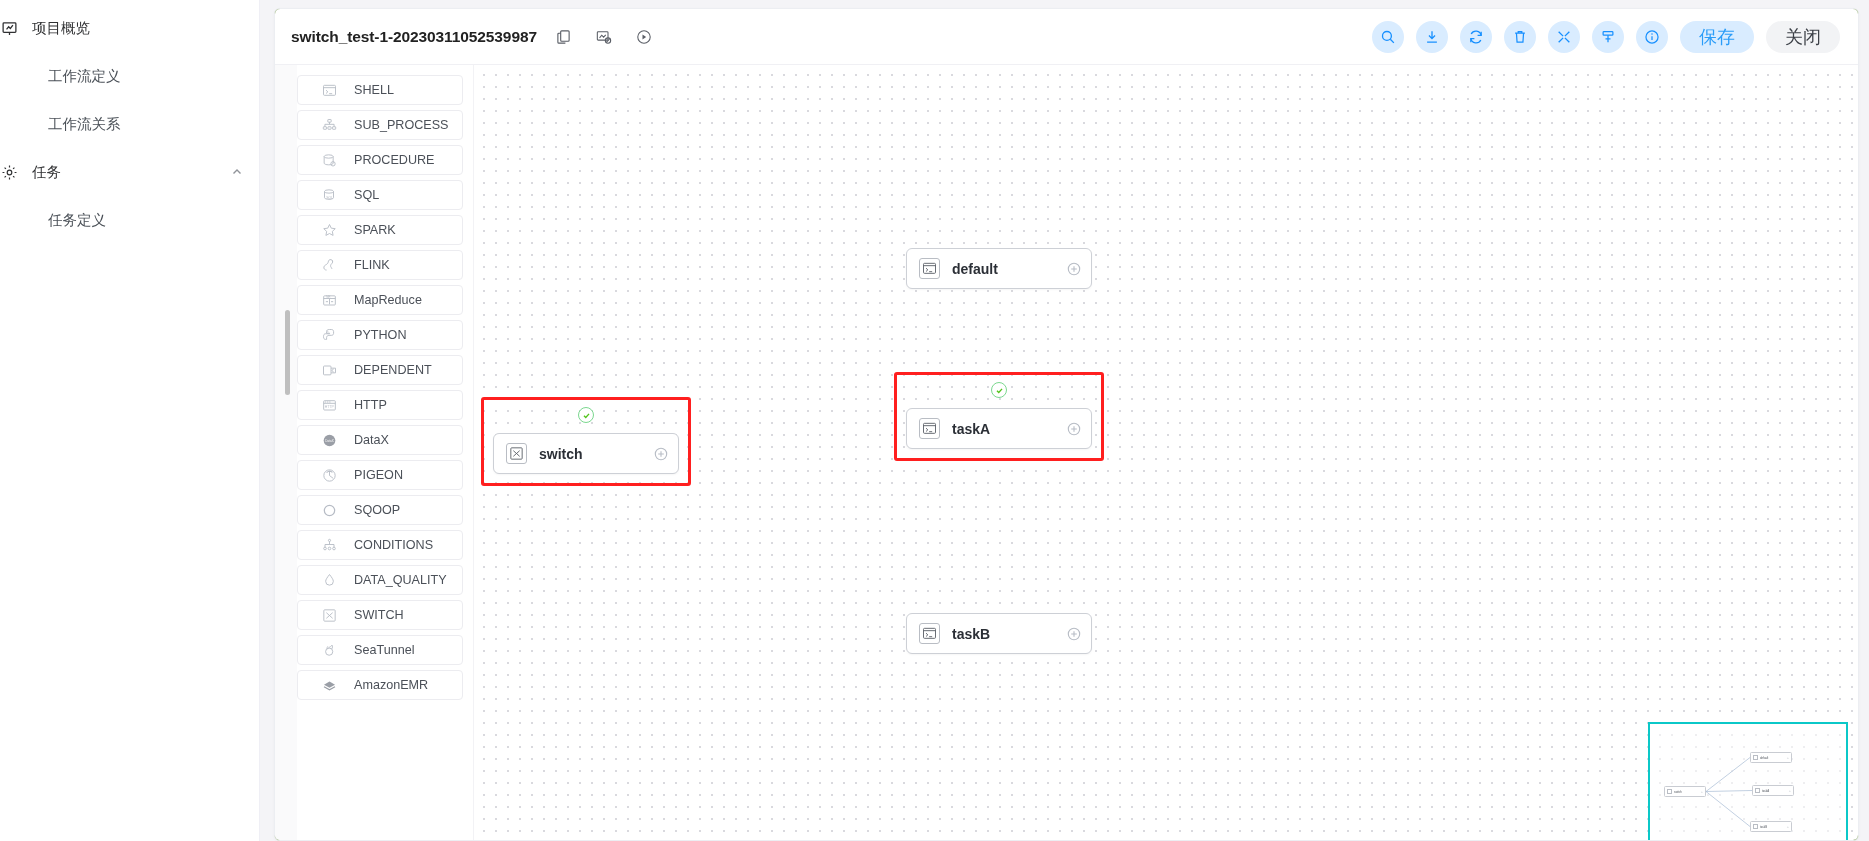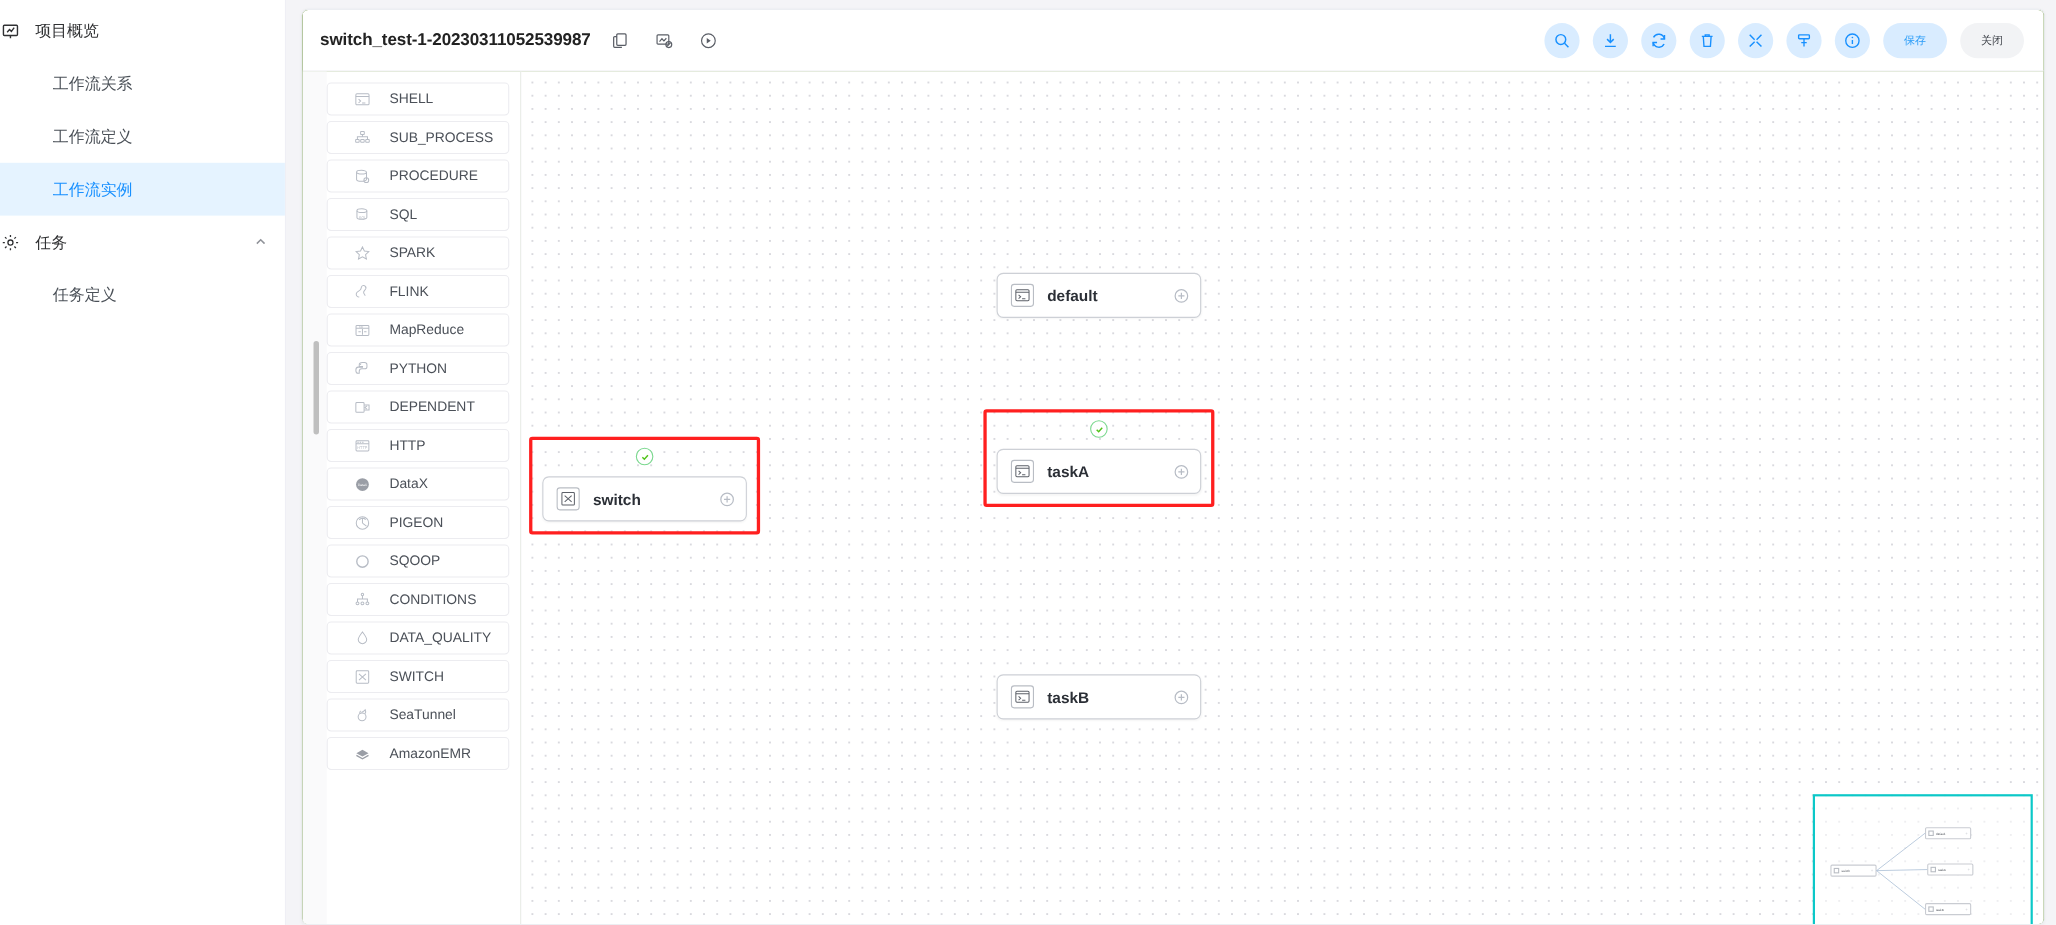--- a/index.html
+++ b/index.html
@@ -49,21 +49,21 @@
   .wf-title { font-size: 15.5px; font-weight: 700; color:#222; letter-spacing:-0.1px; }
   .title-icons { display:flex; align-items:center; gap:22px; margin-left: 18px; }
   .ti { width:18px; height:18px; color:#5a5e66; cursor:pointer; display:flex; align-items:center; justify-content:center; }
   .tb-right { margin-left:auto; display:flex; align-items:center; gap:12px; }
   .rbtn {
     width: 32px; height:32px; border-radius:50%; background:#d9ecff;
     display:flex; align-items:center; justify-content:center; color:#1890ff; cursor:pointer;
   }
   .pill {
     height:32px; border-radius:16px; padding: 0 19px; display:flex; align-items:center;
-    font-size:10px; cursor:pointer;text-align:right;
+    font-size:18px; cursor:pointer;text-align:right;
   }
   .pill.save { background:#d9ecff; color:#2a9cf8; }
   .pill.close { background:#f2f3f5; color:#3b3f46; }
 
   
   .card-body { flex:1; display:flex; position:relative; min-height:0; }
 
   
   .tasklist-wrap { width: 198px; flex:0 0 198px; position:relative; background:#fff; }
   .tasklist {
@@ -136,27 +136,24 @@
         <svg width="17" height="17" viewBox="0 0 20 20" fill="none" stroke="currentColor" stroke-width="1.5">
           <rect x="2.5" y="3.5" width="15" height="11" rx="1"></rect>
           <path d="M10 14.5v3M6.5 11l2.5-3 2 2 3-4"></path>
         </svg>
       </span>
       <span>项目概览</span>
     </div>
 
 
     <div class="nav-sub">
-      <span>工作流关系</span>
+      <span>工作流定义</span>
     </div>
     <div class="nav-sub">
-      <span>工作流定义</span>
-    </div>
-    <div class="nav-sub selected">
-      <span>工作流实例</span>
+      <span>工作流关系</span>
     </div>
 
     <div class="nav-item">
       <span class="nv-ico">
         <svg width="17" height="17" viewBox="0 0 20 20" fill="none" stroke="currentColor" stroke-width="1.4">
           <circle cx="10" cy="10" r="2.7"></circle>
           <path d="M10 1.8v2.2M10 16v2.2M18.2 10H16M4 10H1.8M15.8 4.2l-1.6 1.6M5.8 14.2l-1.6 1.6M15.8 15.8l-1.6-1.6M5.8 5.8L4.2 4.2"></path>
         </svg>
       </span>
       <span>任务</span>

